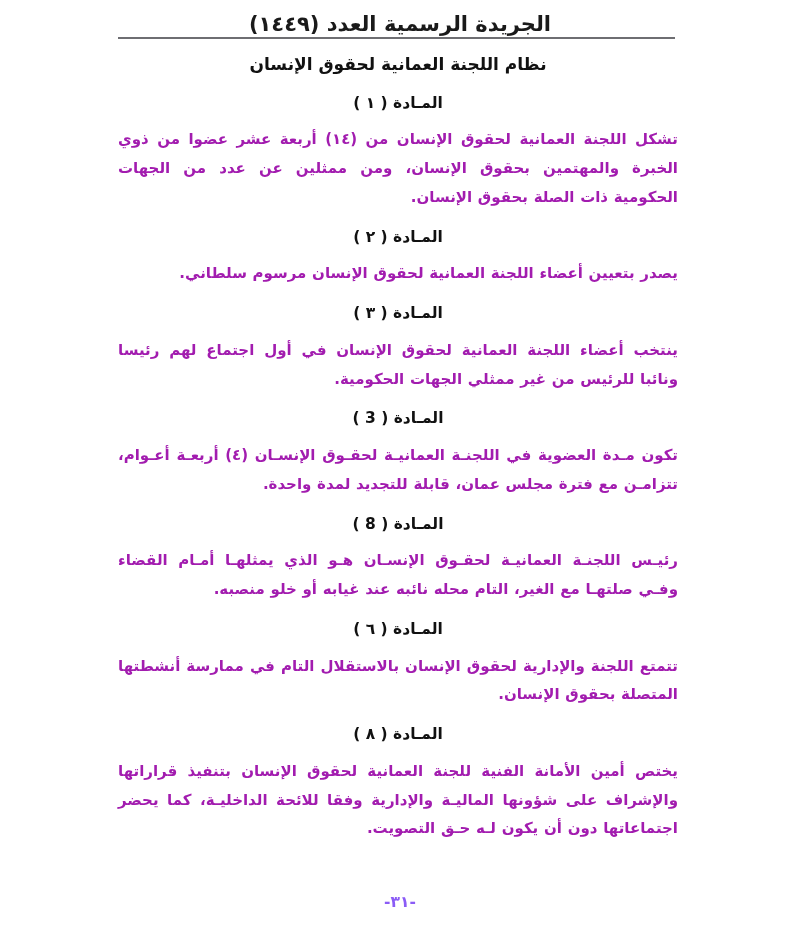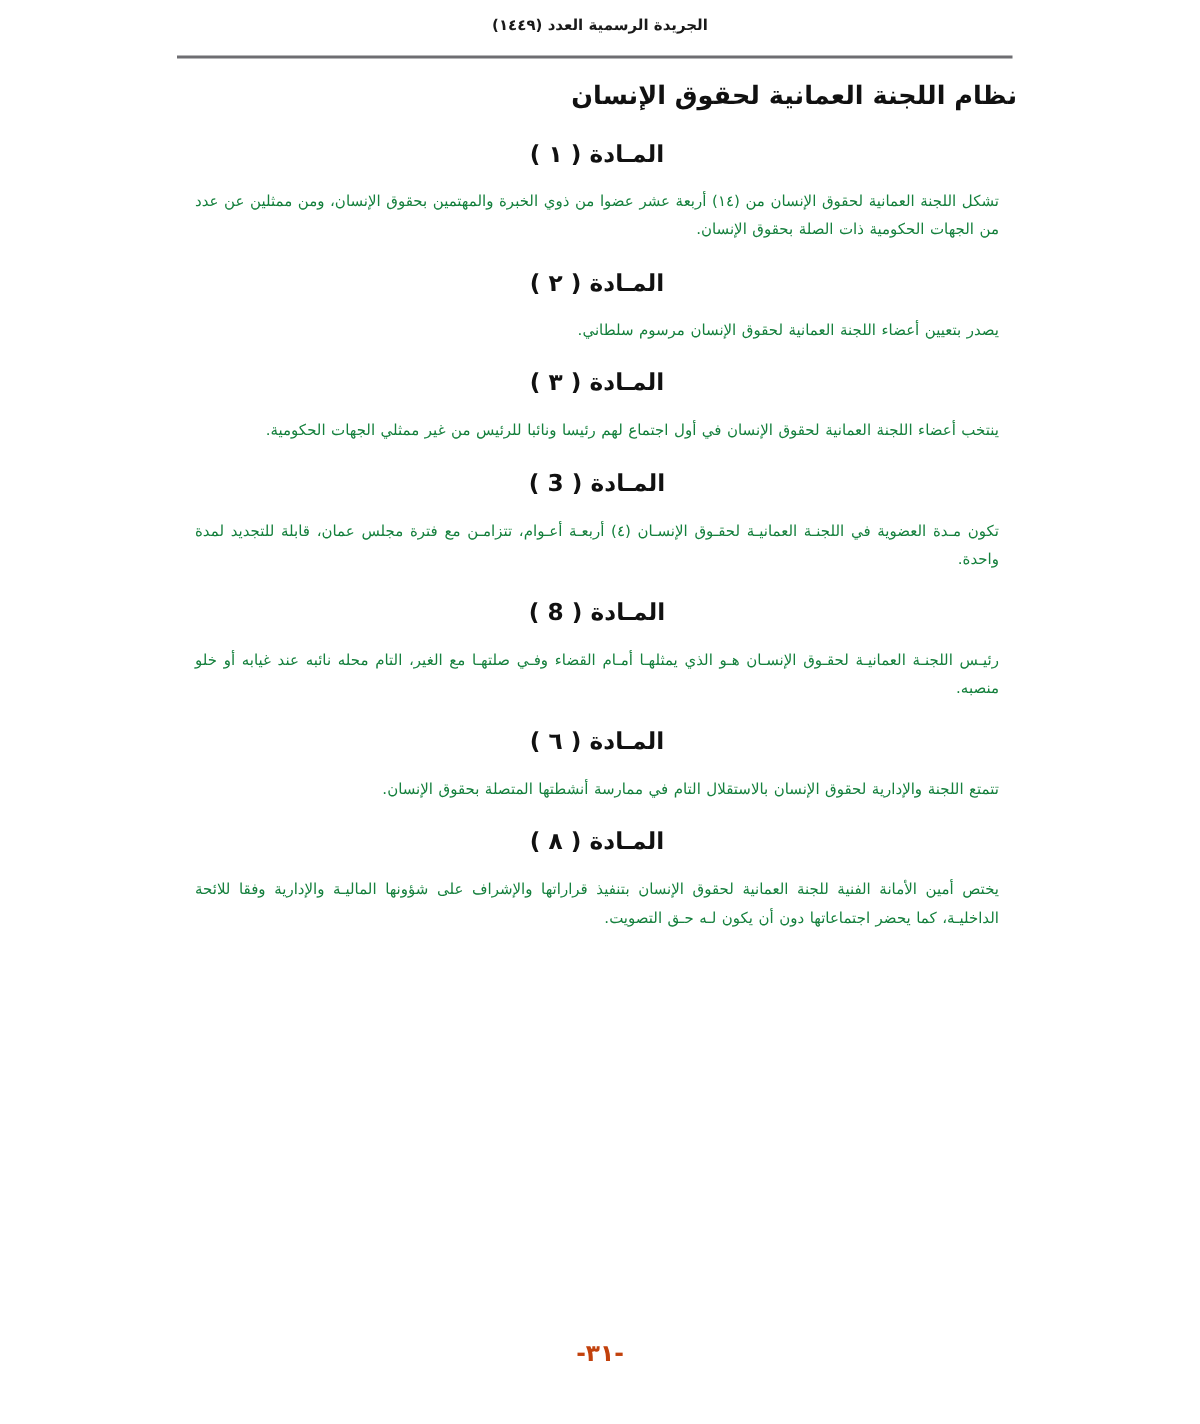--- a/index.html
+++ b/index.html
@@ -41,21 +41,21 @@
     box-sizing: border-box;
   }
 
   
   .running-header {
     position: absolute;
     left: 0;
     top: 12px;
     width: 800px;
     text-align: center;
-    font-size: 10px;
+    font-size: 21px;
     font-weight: 700;
     color: #1a1a1a;
     letter-spacing: 0.2px;
     white-space: nowrap;
   }
   .header-rule {
     position: absolute;
     left: 118px;
     top: 37px;
     width: 557px;
@@ -65,64 +65,64 @@
 
   
   .content {
     position: absolute;
     left: 118px;
     top: 48px;
     width: 560px;
   }
 
   .doc-title {
-    text-align: right;
+    text-align: center;
     font-size: 17px;
     font-weight: 700;
     color: #111;
     margin: 4px 0 0 0;
     line-height: 1.5;
     white-space: nowrap;
   }
 
   .article {
-    margin: 12px;
+    margin: 0;
   }
 
   .article-heading {
     text-align: center;
     font-size: 15.5px;
     font-weight: 700;
     color: #111;
     margin: 15px 0 11px 0;
     line-height: 1.4;
     white-space: nowrap;
   }
 
   .article-body {
     text-align: justify;
     text-align-last: right;
-    font-size: 10px;
-    font-weight: 400;
-    color: #15803d;
+    font-size: 15px;
+    font-weight: 700;
+    color: #a21caf;
     line-height: 1.92;
     margin: 0;
     word-spacing: 0.5px;
   }
 
   
   .page-number {
     position: absolute;
     left: 0;
     top: 893px;
     width: 800px;
     text-align: center;
     font-size: 15.5px;
     font-weight: 700;
-    color: #c2410c;
+    color: #8b5cf6;
     letter-spacing: 1px;
   }
 </style>
 </head>
 <body>
 
 <div class="page-edge left"></div>
 <div class="page-edge right"></div>
 
 <div class="page">

